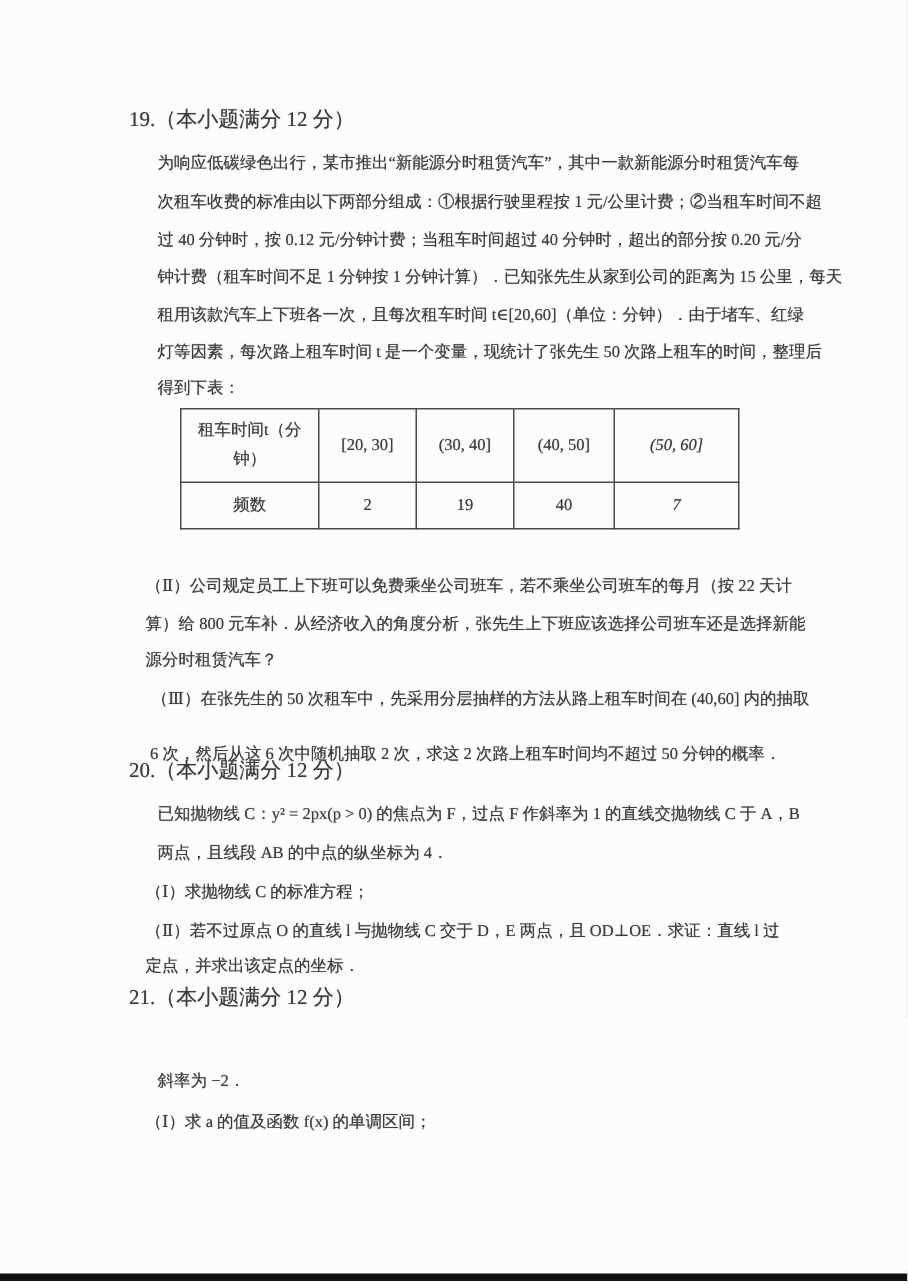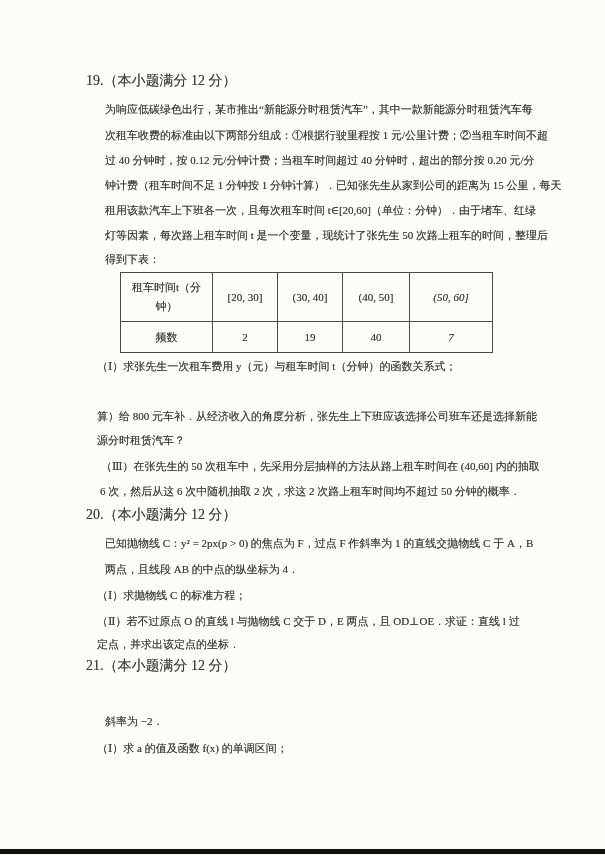--- a/index.html
+++ b/index.html
@@ -74,25 +74,25 @@
       <tr>
         <td class="c0 r1">频数</td>
         <td class="c1 r1">2</td>
         <td class="c2 r1">19</td>
         <td class="c3 r1">40</td>
         <td class="c4 r1">7</td>
       </tr>
     </tbody>
   </table>
 
-  <div class="ln" style="left:97px;top:359px">（Ⅰ）求张先生一次租车费用 y（元）与租车时间 t（分钟）的函数关系式；</div>
+  <div class="ln" style="left:97px;top:384px">（Ⅱ）公司规定员工上下班可以免费乘坐公司班车，若不乘坐公司班车的每月（按 22 天计</div>
   <div class="ln" style="left:97px;top:409px">算）给 800 元车补．从经济收入的角度分析，张先生上下班应该选择公司班车还是选择新能</div>
   <div class="ln" style="left:97px;top:433px">源分时租赁汽车？</div>
   <div class="ln" style="left:101px;top:459px">（Ⅲ）在张先生的 50 次租车中，先采用分层抽样的方法从路上租车时间在 (40,60] 内的抽取</div>
-  <div class="ln" style="left:100px;top:484px">6 次，然后从这 6 次中随机抽取 2 次，求这 2 次路上租车时间均不超过 50 分钟的概率．</div>
+  <div class="ln" style="left:100px;top:496px">6 次，然后从这 6 次中随机抽取 2 次，求这 2 次路上租车时间均不超过 50 分钟的概率．</div>
 
   <div class="ln heading" style="left:86px;top:507px">20.（本小题满分 12 分）</div>
   <div class="ln" style="left:105px;top:536px">已知抛物线 C：y² = 2px(p &gt; 0) 的焦点为 F，过点 F 作斜率为 1 的直线交抛物线 C 于 A，B</div>
   <div class="ln" style="left:105px;top:562px">两点，且线段 AB 的中点的纵坐标为 4．</div>
   <div class="ln" style="left:97px;top:588px">（Ⅰ）求抛物线 C 的标准方程；</div>
   <div class="ln" style="left:97px;top:614px">（Ⅱ）若不过原点 O 的直线 l 与抛物线 C 交于 D，E 两点，且 OD⊥OE．求证：直线 l 过</div>
   <div class="ln" style="left:97px;top:637px">定点，并求出该定点的坐标．</div>
 
   <div class="ln heading" style="left:86px;top:658px">21.（本小题满分 12 分）</div>
   <div class="ln" style="left:105px;top:714px">斜率为 −2．</div>

